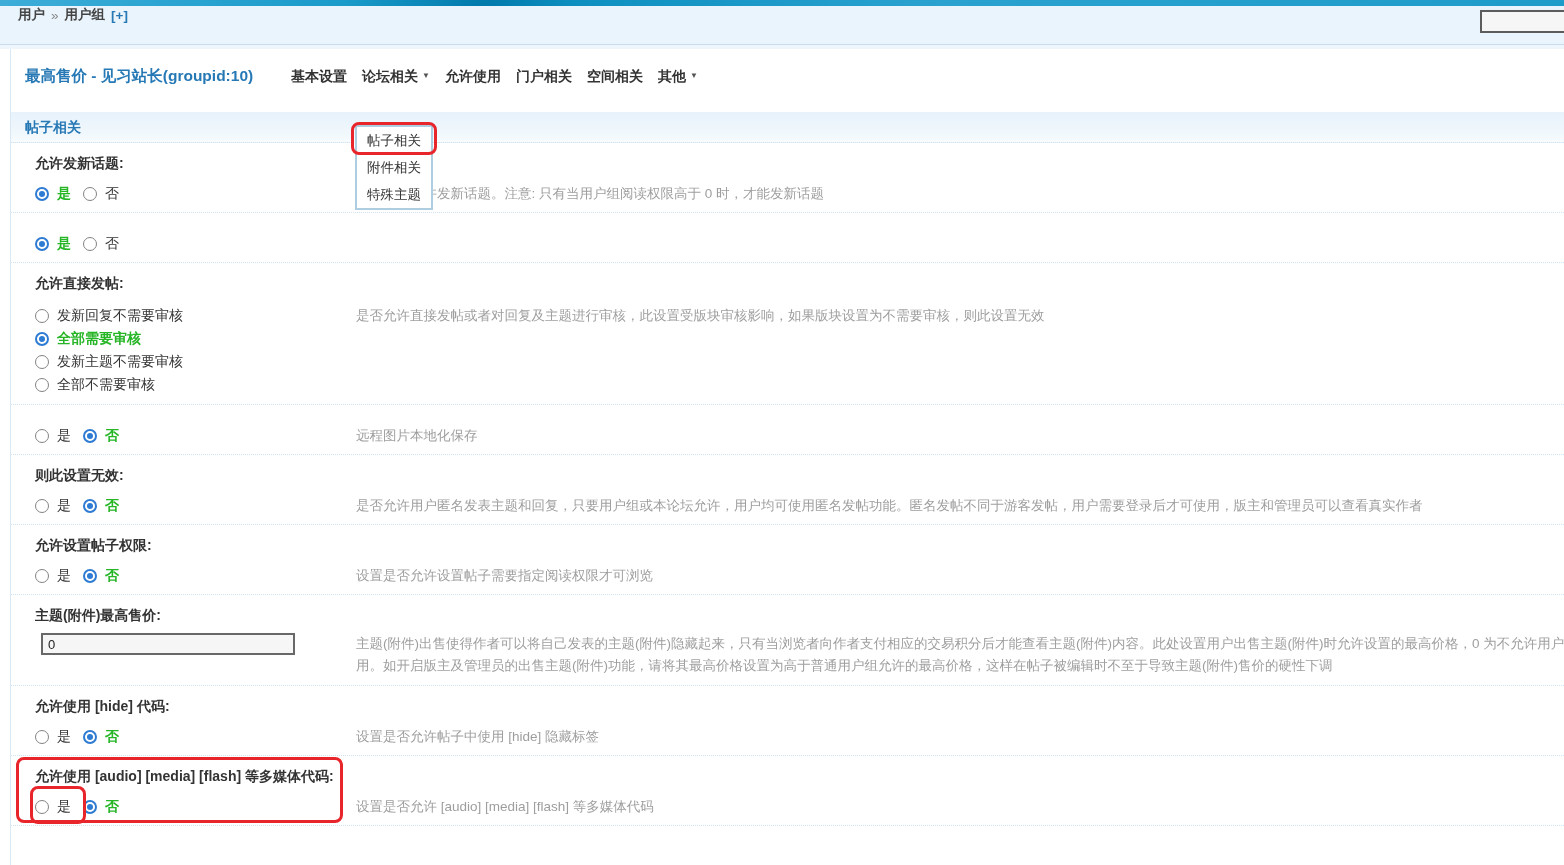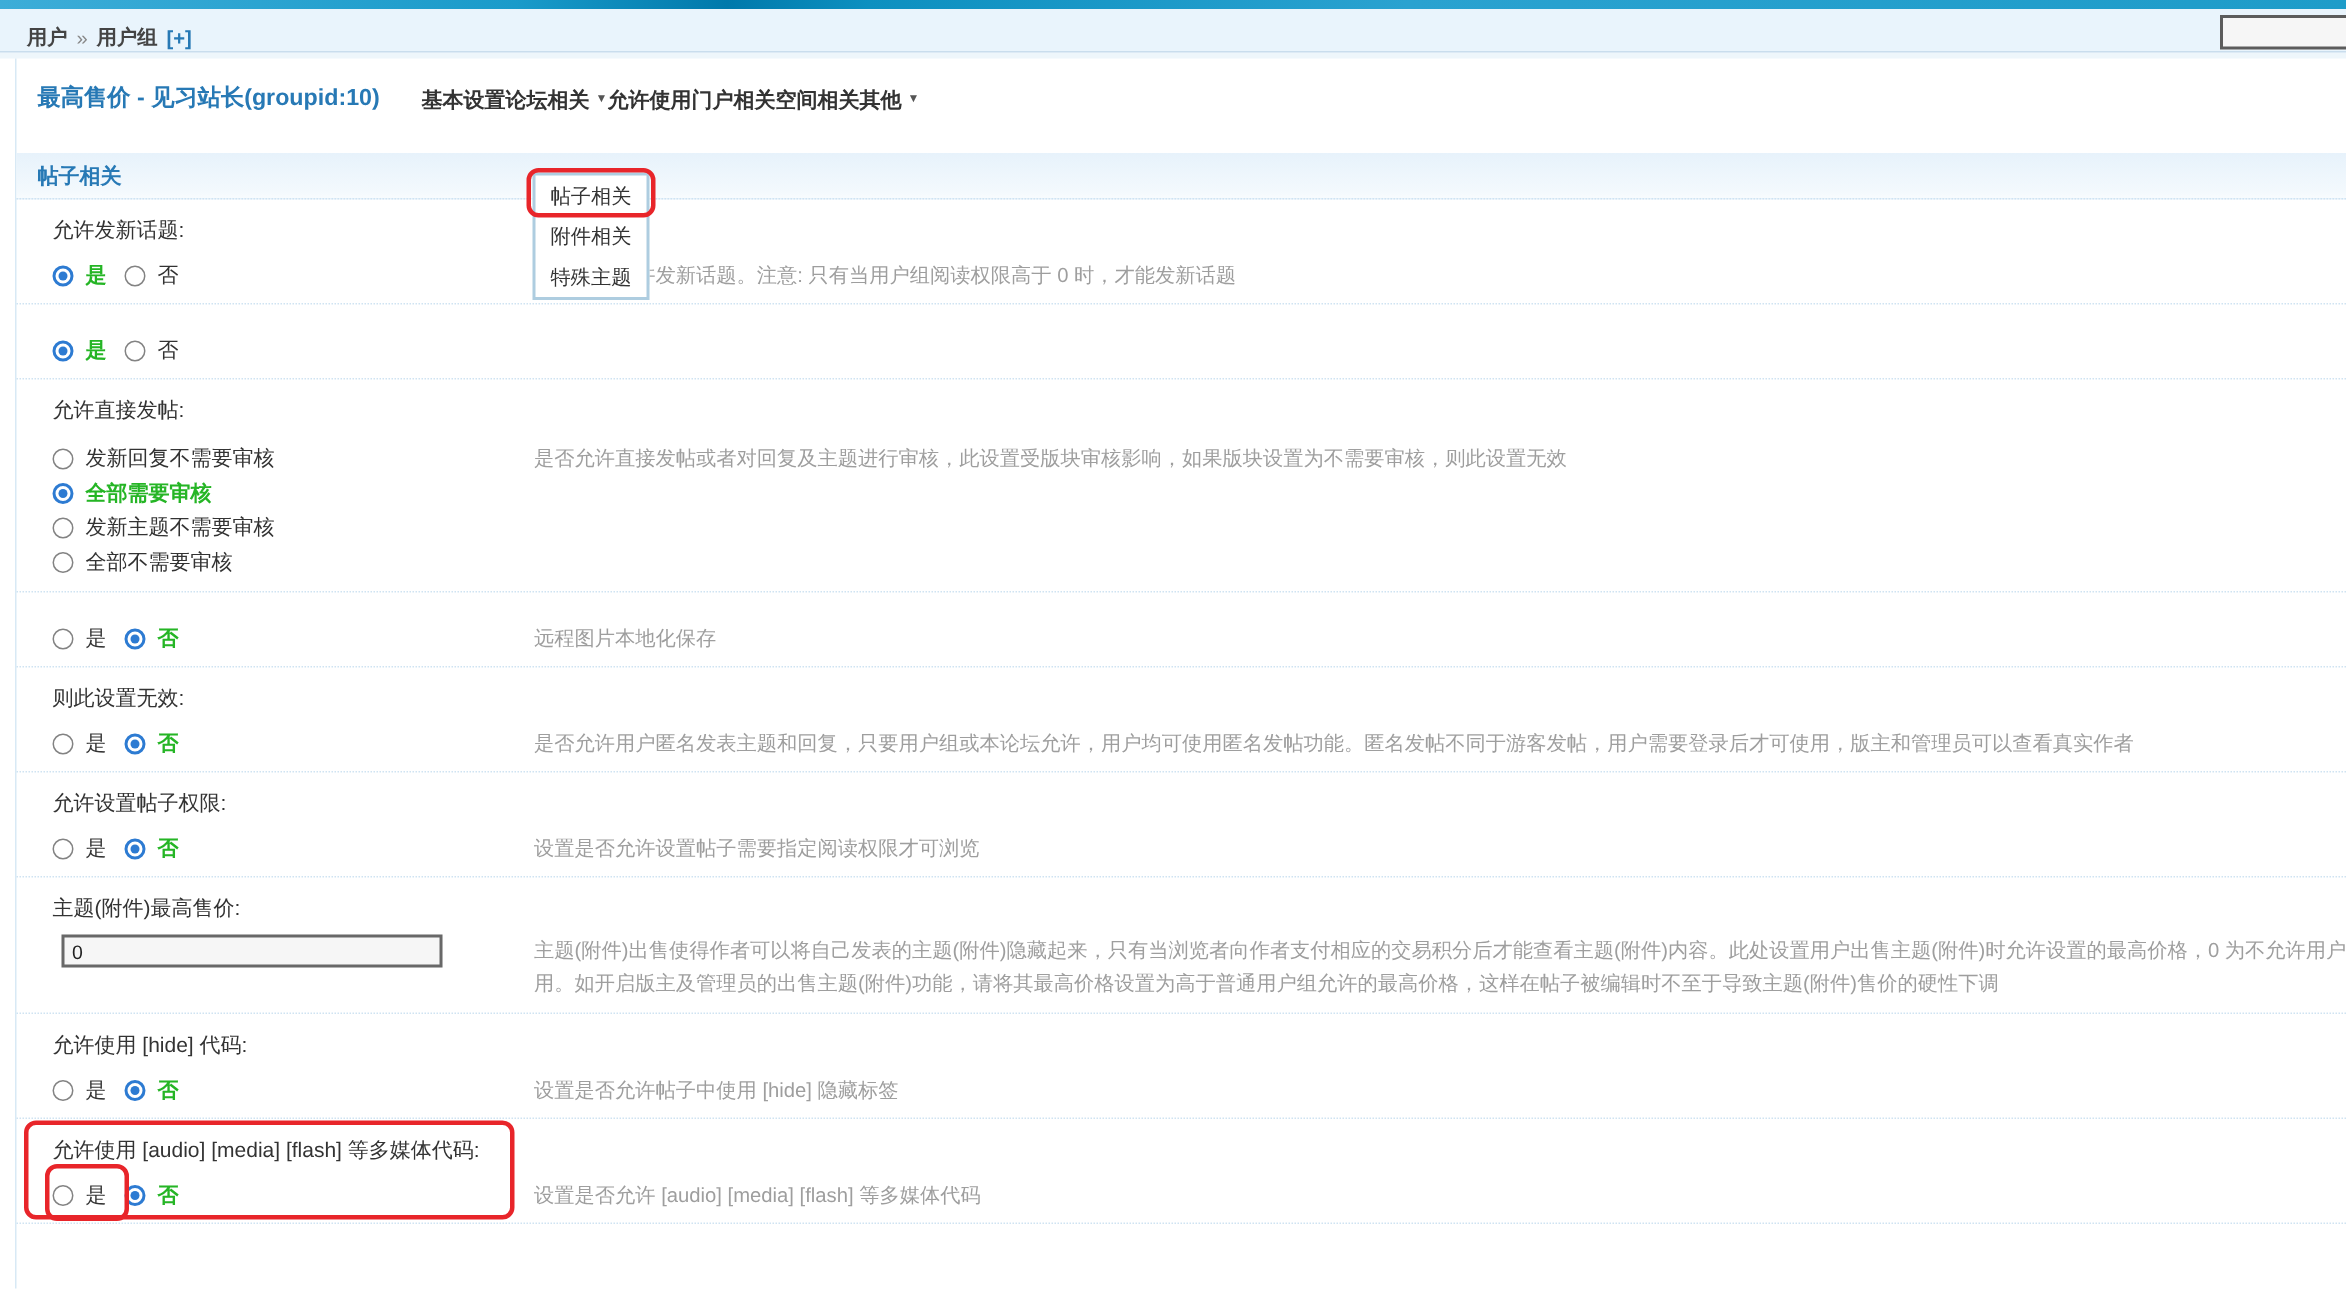--- a/index.html
+++ b/index.html
@@ -1,52 +1,52 @@
 <!DOCTYPE html>
 <html><head>
 <meta charset="utf-8">
 <style>
   * { box-sizing: border-box; margin: 0; padding: 0; }
   html,body { width:1564px; height:865px; overflow:hidden; background:#fff;
     font-family:"Liberation Sans","DejaVu Sans",sans-serif; }
   .topstrip { height:6px;
     background:linear-gradient(90deg,#3dadd8 0%,#1a9bca 22%,#0079ab 31%,#0d90c0 37%,#2aa2d0 60%,#1e9cc9 100%); }
-  .breadcrumb-bar { height:29px; background:#e9f4fc; border-bottom:1px solid #c9dded;
-    display:flex; align-items:flex-end; padding-left:18px; position:relative; }
+  .breadcrumb-bar { height:39px; background:#e9f4fc; border-bottom:1px solid #c9dded;
+    display:flex; align-items:flex-start; padding-left:18px; position:relative; }
   .breadcrumb { font-size:13.5px; color:#555; font-weight:bold; display:flex; align-items:center; gap:6px; }
   .crumb-link { color:#444; cursor:pointer; }
   .crumb-sep { color:#888; font-weight:normal; }
   .crumb-add { color:#2779b5; font-weight:bold; cursor:pointer; }
   .topbar-input { position:absolute; right:-16px; top:4px; width:100px; height:23px;
     border:2px solid #5c5c5c; background:#f6f6f6; font-size:13px; padding:0 4px; }
   .substrip { height:4px; background:#eef6fb; }
 
   .content { margin-left:10px; border-left:1px solid #d8e9f5; position:relative; min-height:820px; }
 
   .header-row { height:61px; padding:17px 0 0 14px; display:flex; align-items:flex-start; }
   .page-title { color:#2779b5; font-weight:bold; font-size:15.5px; width:254px; flex:none; line-height:20px; }
-  .tabs { display:flex; margin-left:2px; align-items:center; }
+  .tabs { display:flex; gap:15px; margin-left:12px; align-items:center; }
   .tab { font-size:14px; font-weight:bold; color:#333; cursor:pointer; display:flex;
     align-items:center; line-height:20px; white-space:nowrap; }
   .caret { font-size:8px; color:#555; margin-left:4px; }
 
   .dropdown { position:absolute; left:344px; top:76px; z-index:20; background:#fff;
     border:2px solid #aecde0; min-width:68px; }
   .dropdown-item { padding:5px 10px 4px 10px; font-size:13.5px; color:#333;
     position:relative; cursor:pointer; white-space:nowrap; }
   .red-ring { position:absolute; left:-6px; right:-6px; top:-5px; bottom:-1px;
     border:3px solid #e8252a; border-radius:8px; pointer-events:none; }
 
   .section-header { margin-top:2px; height:31px; line-height:30px;
     background:linear-gradient(180deg,#e7f2fb 0%,#f3f9fd 85%,#f8fcfe 100%);
     color:#2779b5; font-weight:bold; font-size:14px; padding-left:14px;
     border-bottom:1px dotted #cfe3f2; }
 
   .row { padding:10px 0 8px 24px; border-bottom:1px dotted #cfe3f2; position:relative; }
-  .row-label { font-size:14px; font-weight:normal; color:#333; height:20px; line-height:20px; }
+  .row-label { font-size:14px; font-weight:bold; color:#333; height:20px; line-height:20px; }
   .row-body { display:flex; margin-top:11px; align-items:flex-start; }
   .row-sale .row-body { margin-top:8px; }
   .controls { width:321px; flex:none; display:flex; align-items:center; min-height:20px; }
   .controls.stacked { display:block; }
   .opt { display:inline-flex; align-items:center; margin-right:12px; cursor:pointer; height:20px; }
   .opt-stack { display:flex; align-items:center; height:23px; cursor:pointer; }
   .radio { width:14px; height:14px; border:1.5px solid #838383; border-radius:50%;
     background:#fff; flex:none; position:relative; }
   .radio.checked { border:2px solid #2d7bd2; }
   .radio.checked::after { content:""; position:absolute; left:50%; top:50%;

